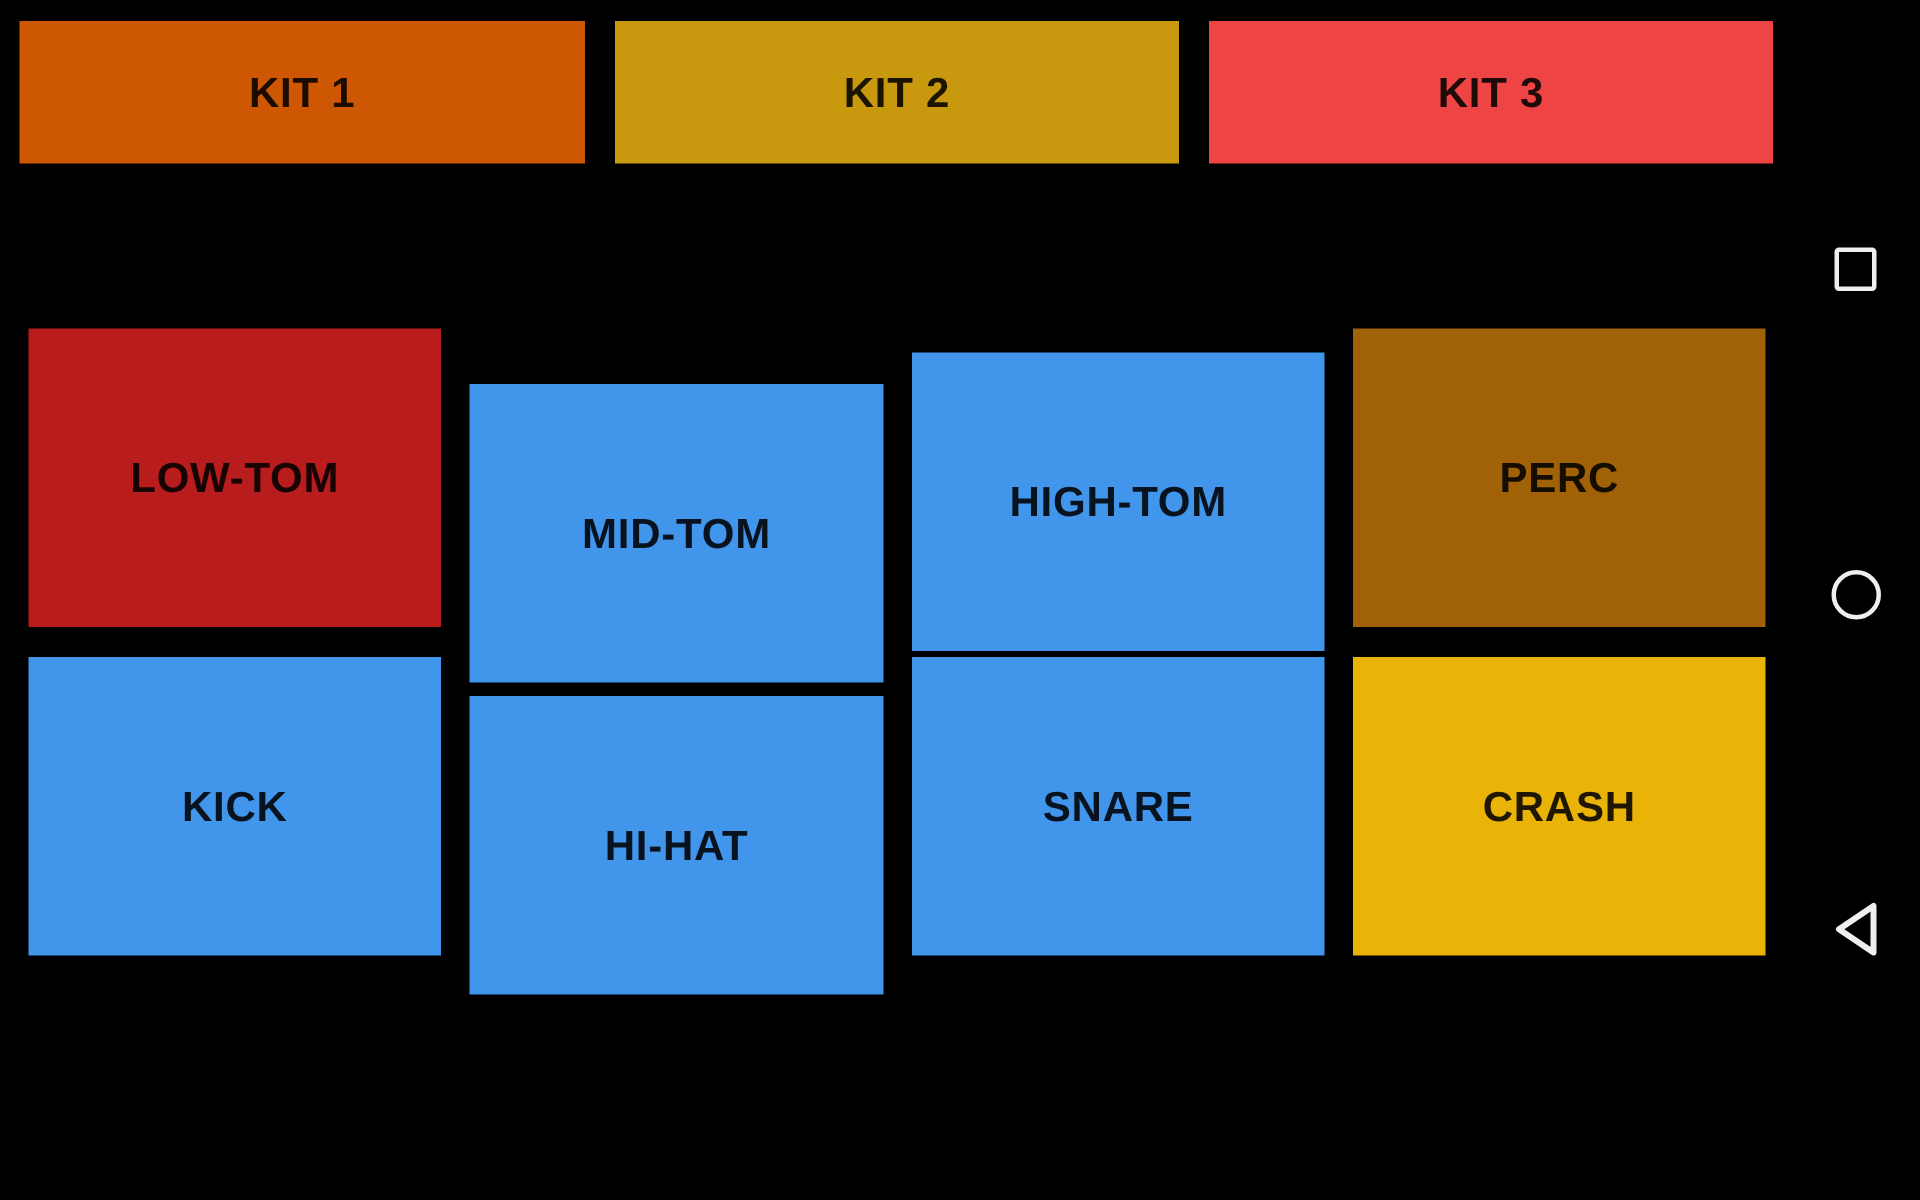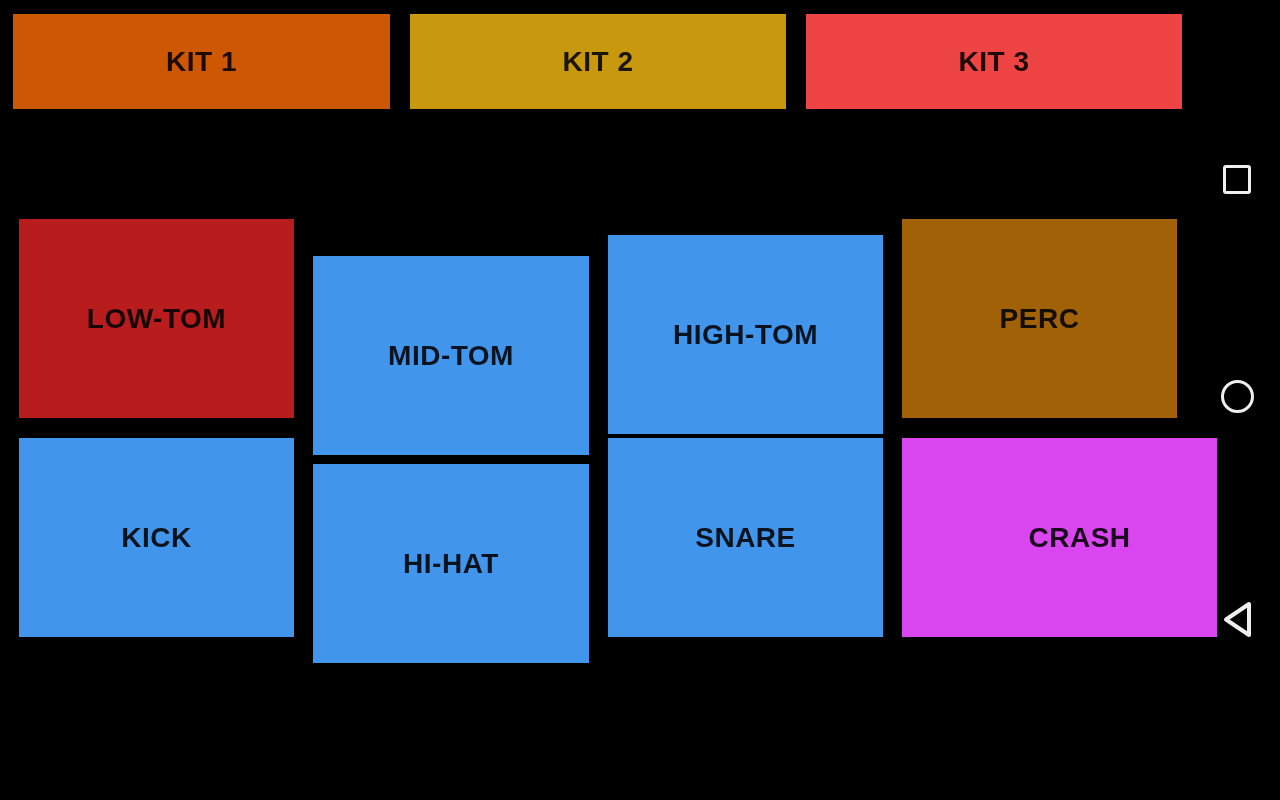--- a/index.html
+++ b/index.html
@@ -70,21 +70,21 @@
   </div>
 
   <div>
     <div class="pad" id="pad-0" style="background-color: #b91c1c; color: rgba(0, 0, 0, 0.87);">LOW-TOM</div>
     <div class="pad" id="pad-1" style="background-color: rgb(65, 150, 236); color: rgba(0, 0, 0, 0.87);">MID-TOM</div>
     <div class="pad" id="pad-2" style="background-color: rgb(65, 150, 236); color: rgba(0, 0, 0, 0.87); margin-top: 16px;">HIGH-TOM</div>
     <div class="pad" id="pad-3" style="background-color: #a16207; color: rgba(0, 0, 0, 0.87);">PERC</div>
     <div class="pad" id="pad-4" style="background-color: rgb(65, 150, 236); color: rgba(0, 0, 0, 0.87);">KICK</div>
     <div class="pad" id="pad-5" style="background-color: rgb(65, 150, 236); color: rgba(0, 0, 0, 0.87);">HI-HAT</div>
     <div class="pad" id="pad-6" style="background-color: rgb(65, 150, 236); color: rgba(0, 0, 0, 0.87);">SNARE</div>
-    <div class="pad" id="pad-7" style="background-color: #d946ef; color: rgba(0, 0, 0, 0.87); padding-left: 40px;">CRASH</div>
+    <div class="pad" id="pad-7" style="background-color: #eab308; color: rgba(0, 0, 0, 0.87);">CRASH</div>
   </div>
 
   <div>
     <button class="nav-btn" id="nav-recents">
       <span class="icon-square" style="border-color: rgb(239, 239, 239);"></span>
     </button>
     <button class="nav-btn" id="nav-home">
       <span class="icon-circle" style="border-color: rgb(239, 239, 239);"></span>
     </button>
     <button class="nav-btn" id="nav-back">

